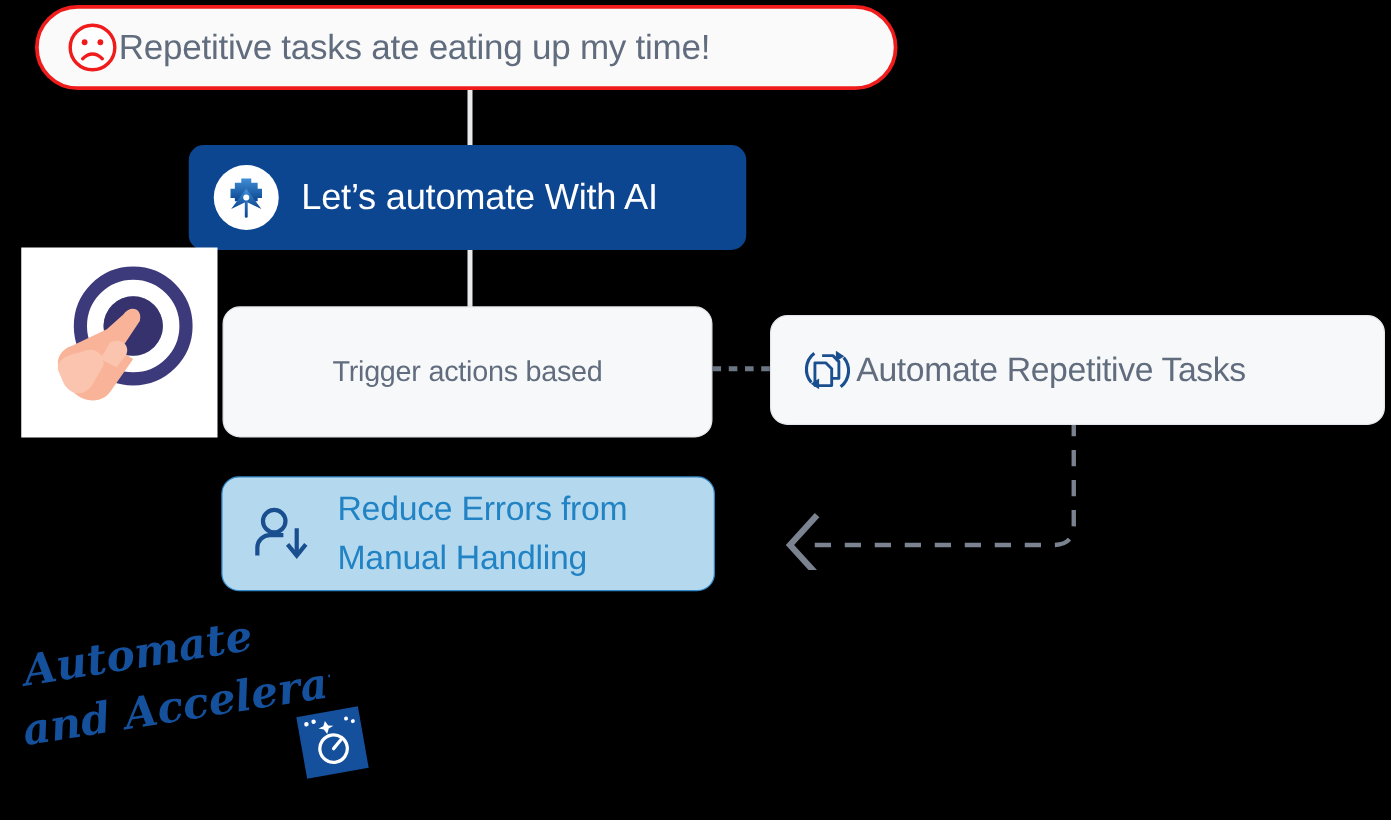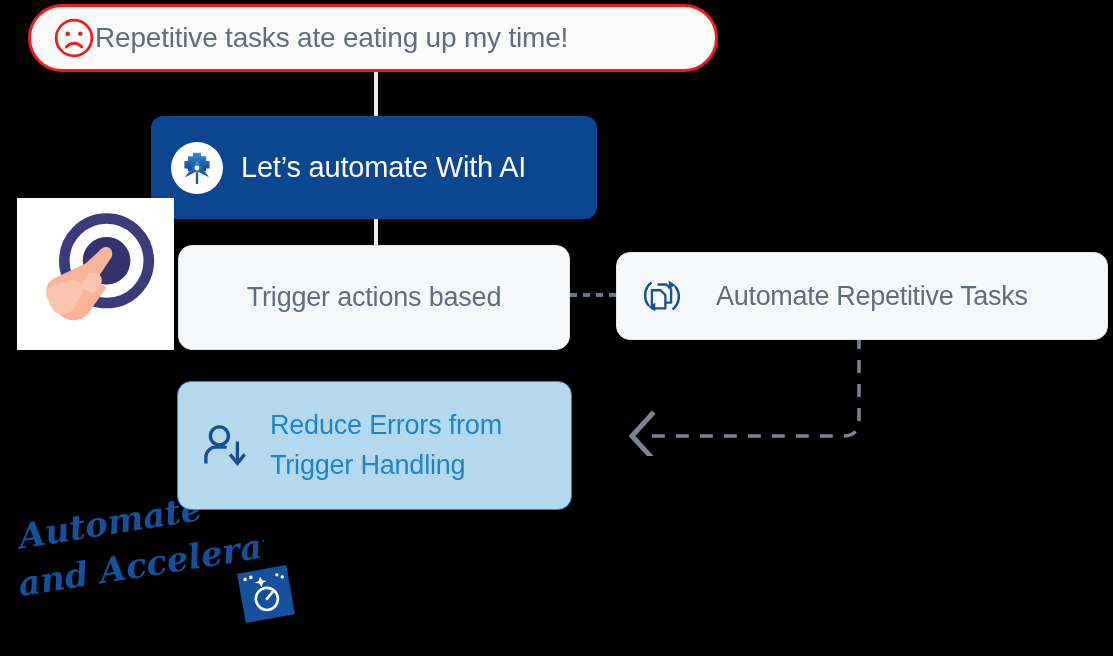--- a/index.html
+++ b/index.html
@@ -46,21 +46,21 @@
   }
 
   
   .sad-face { flex: 0 0 auto; width: 42px; height: 42px; display:block; }
 
   
   #cta-node {
     left: 151px;
     top: 116px;
     width: 446px;
-    height: 103px;
+    height: 84px;
     background: #0c4590;
     border-radius: 12px;
     padding: 0 20px;
     gap: 18px;
   }
   #cta-node .label {
     font-size: 29px;
     color: #ffffff;
     letter-spacing: -0.2px;
     white-space: nowrap;
@@ -97,53 +97,53 @@
     height: 105px;
     background: #f7f8f9;
     border: 1px solid #e3e6ea;
     border-radius: 14px;
     box-shadow: 0 1px 4px rgba(0,0,0,0.10);
     justify-content: center;
     text-align: center;
     padding: 0 18px;
   }
   #trigger-node .label {
-    font-size: 27px;
+    font-size: 23px;
     line-height: 1.42;
     color: #616d7e;
     letter-spacing: -0.2px;
   }
 
   
   #repeat-node {
     left: 616px;
     top: 252px;
     width: 492px;
     height: 88px;
     background: #f7f8f9;
     border: 1px solid #e3e6ea;
     border-radius: 14px;
     box-shadow: 0 1px 4px rgba(0,0,0,0.10);
     padding: 0 22px;
-    gap: 31px;
+    gap: 0;
   }
   #repeat-node .label {
     font-size: 27px;
     color: #616d7e;
     letter-spacing: -0.3px;
     white-space: nowrap;
   }
   .docs-icon { flex:0 0 auto; width: 46px; height: 46px; display:block; }
 
   
   #reduce-node {
     left: 177px;
     top: 381px;
     width: 395px;
-    height: 129px;
+    height: 92px;
     background: #b4d9ef;
     border: 1.5px solid #2e86c6;
     border-radius: 14px;
     padding: 0 20px;
     gap: 18px;
   }
   #reduce-node .label {
     font-size: 27px;
     line-height: 1.45;
     color: #2283c4;
@@ -273,21 +273,21 @@
 
   <div class="node" id="reduce-node">
     <svg class="person-icon" viewBox="0 0 48 48">
       <circle cx="19" cy="15" r="8" fill="none" stroke="#1a4f8f" stroke-width="3"></circle>
       <path d="M7 38 v-4 a9 9 0 0 1 9 -9 h8" fill="none" stroke="#1a4f8f" stroke-width="3" stroke-linecap="square"></path>
       <path d="M35 20 v18" stroke="#1a4f8f" stroke-width="3" stroke-linecap="butt"></path>
       <path d="M28.5 31.5 L35 39.5 L41.5 31.5" fill="none" stroke="#1a4f8f" stroke-width="3" stroke-linejoin="miter"></path>
     </svg>
     <span class="label">
       <span>Reduce Errors from</span><br>
-      <span>Trigger Handling</span>
+      <span>Manual Handling</span>
     </span>
   </div>
 
   <div id="handwriting">
     <svg viewBox="0 0 250 110">
       <g transform="rotate(-9 125 55)" fill="#14509c" font-family="'DejaVu Serif', serif" font-style="italic" font-weight="bold">
         <text x="8" y="38" font-size="34">Automate</text>
         <text x="0" y="85" font-size="34">and Accelerate!</text>
       </g>
     </svg>

